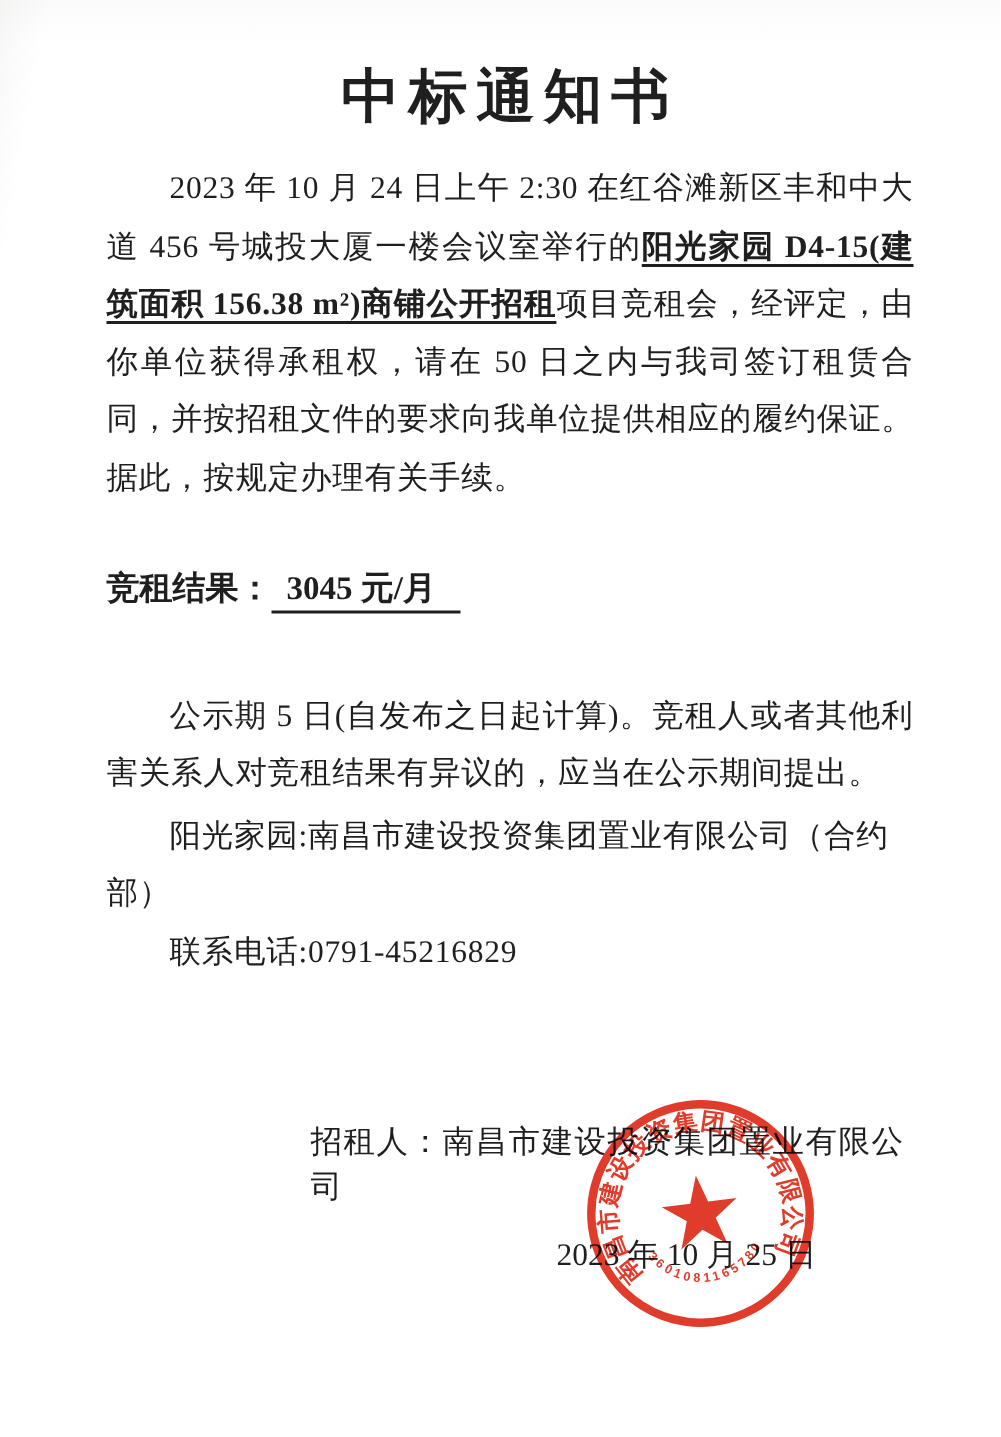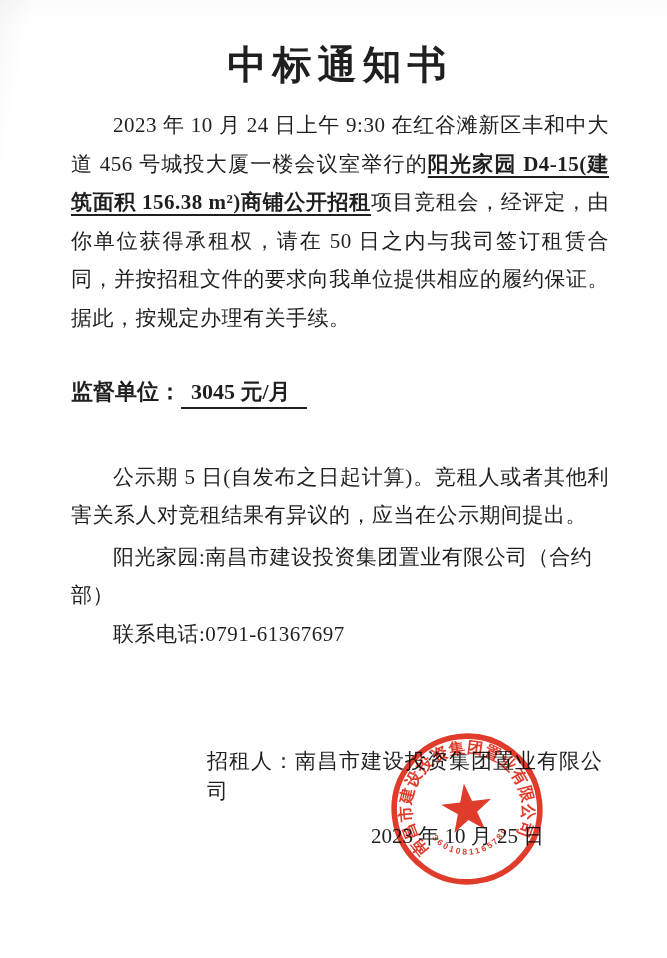--- a/index.html
+++ b/index.html
@@ -135,29 +135,29 @@
 </head>
 <body style="background: rgb(255, 255, 255);">
 
 <div class="scan-tint"></div>
 
 <div class="page">
 
   <h1 class="title">中标通知书</h1>
 
 
-  <p class="body-para para1"><span>2023 年 10 月 24 日上午 9:30 在红谷滩新区丰和中大道 456 号城投大厦一楼会议室举行的</span><span class="em-u">阳光家园 D4-15(建筑面积 156.38 m²)商铺公开招租</span><span>项目竞租会，经评定，由你单位获得承租权，请在 50 日之内与我司签订租赁合同，并按招租文件的要求向我单位提供相应的履约保证。据此，按规定办理有关手续。</span></p>
+  <p class="body-para para1"><span>2023 年 10 月 24 日上午 2:30 在红谷滩新区丰和中大道 456 号城投大厦一楼会议室举行的</span><span class="em-u">阳光家园 D4-15(建筑面积 156.38 m²)商铺公开招租</span><span>项目竞租会，经评定，由你单位获得承租权，请在 50 日之内与我司签订租赁合同，并按招租文件的要求向我单位提供相应的履约保证。据此，按规定办理有关手续。</span></p>
 
-  <p class="result-line"><span>监督单位：</span><span class="result-value">3045 元/月</span></p>
+  <p class="result-line"><span>竞租结果：</span><span class="result-value">3045 元/月</span></p>
 
   <p class="body-para para2">公示期 5 日(自发布之日起计算)。竞租人或者其他利害关系人对竞租结果有异议的，应当在公示期间提出。</p>
 
   <p class="plain-line supervisor">阳光家园:南昌市建设投资集团置业有限公司（合约部）</p>
 
-  <p class="plain-line phone">联系电话:0791-61367697</p>
+  <p class="plain-line phone">联系电话:0791-45216829</p>
 
   <div class="sign-block">
     <p class="issuer"><span>招租人：</span><span>南昌市建设投资集团置业有限公司</span></p>
     <p class="date-line">2023 年 10 月 25 日</p>
   </div>
 
   <div class="seal">
     <svg viewBox="0 0 200 200">
       <circle class="seal-ring" cx="100" cy="100" r="91"></circle>
       <polygon class="seal-star" points="100,68 107.5,90.9 131.4,90.9 112.1,105 119.4,127.8 100,113.7 80.6,127.8 87.9,105 68.6,90.9 92.5,90.9"></polygon>

